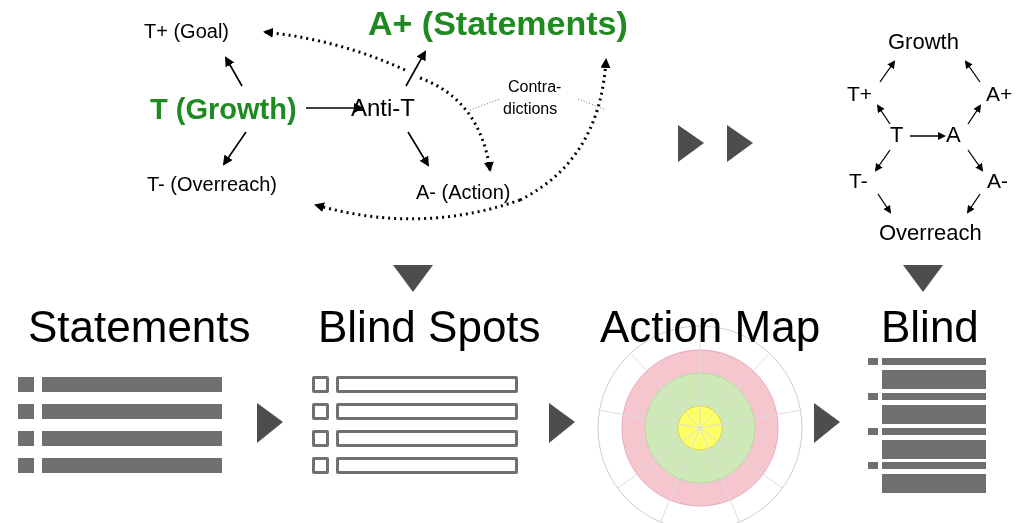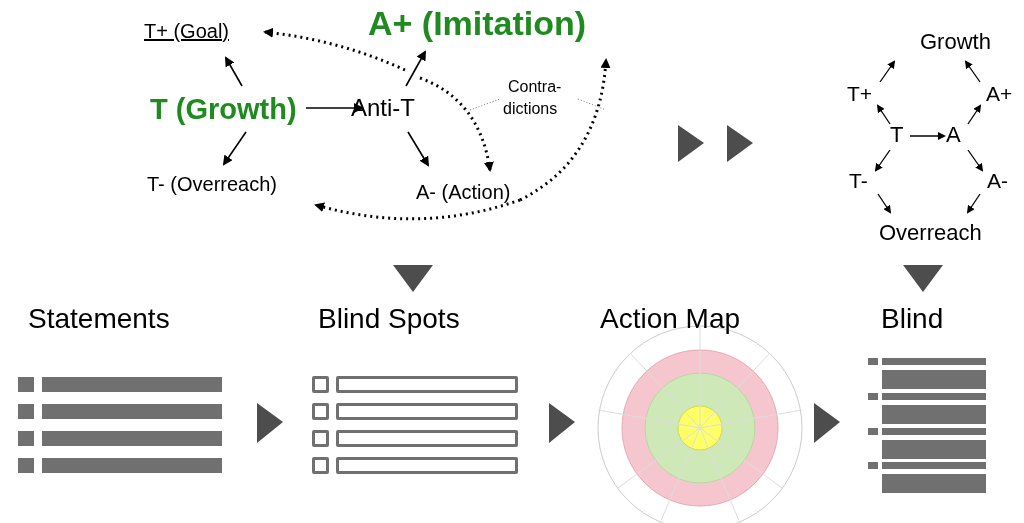--- a/index.html
+++ b/index.html
@@ -1,21 +1,21 @@
 <!DOCTYPE html>
 <html><head>
 <meta charset="utf-8">
 <style>
   html, body { margin:0; padding:0; background:#ffffff; }
   body { width:1024px; height:523px; position:relative; overflow:hidden;
          font-family:"Liberation Sans", sans-serif; color:#000; }
   .abs { position:absolute; white-space:nowrap; }
   .lbl { font-size:20px; line-height:1; }
   .green { color:#1f8a1f; font-weight:bold; }
-  .stage-title { font-size:28px; line-height:1; }
+  .stage-title { font-size:44px; line-height:1; }
   .small { font-size:14px; line-height:1.1; }
   svg.overlay { position:absolute; left:0; top:0; }
   .bar-filled { position:absolute; background:#707070; }
   .bar-outline { position:absolute; border:3px solid #707070; box-sizing:border-box; border-radius:2px; background:#fff; }
 </style>
 </head>
 <body>
 
 <svg class="overlay" width="1024" height="523">
   <defs>
@@ -71,30 +71,30 @@
       <line x1="700" y1="428" x2="598" y2="410"></line>
       <line x1="700" y1="428" x2="802" y2="410"></line>
       <line x1="700" y1="428" x2="618" y2="488"></line>
       <line x1="700" y1="428" x2="782" y2="488"></line>
       <line x1="700" y1="428" x2="660" y2="523"></line>
       <line x1="700" y1="428" x2="740" y2="523"></line>
     </g>
   </g>
 </svg>
 
-<div class="abs lbl" style="left:144px;top:21px;text-decoration:underline;">T+ (Goal)</div>
-<div class="abs green" style="left:368px;top:4px;font-size:34px;">A+ (Imitation)</div>
+<div class="abs lbl" style="left:144px;top:21px;">T+ (Goal)</div>
+<div class="abs green" style="left:368px;top:4px;font-size:34px;">A+ (Statements)</div>
 <div class="abs green" style="left:150px;top:93px;font-size:29px;">T (Growth)</div>
 <div class="abs" style="left:351px;top:94px;font-size:24px;">Anti-T</div>
 <div class="abs small" style="left:508px;top:78px;font-size:16px;">Contra-</div>
 <div class="abs small" style="left:503px;top:100px;font-size:16px;">dictions</div>
 <div class="abs lbl" style="left:147px;top:174px;">T- (Overreach)</div>
 <div class="abs lbl" style="left:416px;top:182px;">A- (Action)</div>
 
-<div class="abs lbl" style="left:888px;top:31px;font-size:22px;margin-left:32px;">Growth</div>
+<div class="abs lbl" style="left:888px;top:31px;font-size:22px;">Growth</div>
 <div class="abs lbl" style="left:847px;top:83px;font-size:21px;">T+</div>
 <div class="abs lbl" style="left:986px;top:83px;font-size:21px;">A+</div>
 <div class="abs lbl" style="left:890px;top:124px;font-size:22px;">T</div>
 <div class="abs lbl" style="left:946px;top:124px;font-size:22px;">A</div>
 <div class="abs lbl" style="left:849px;top:170px;font-size:21px;">T-</div>
 <div class="abs lbl" style="left:987px;top:170px;font-size:21px;">A-</div>
 <div class="abs lbl" style="left:879px;top:222px;font-size:22px;">Overreach</div>
 
 <div class="abs stage-title" style="left:28px;top:305px;">Statements</div>
 <div class="abs stage-title" style="left:318px;top:305px;">Blind Spots</div>

